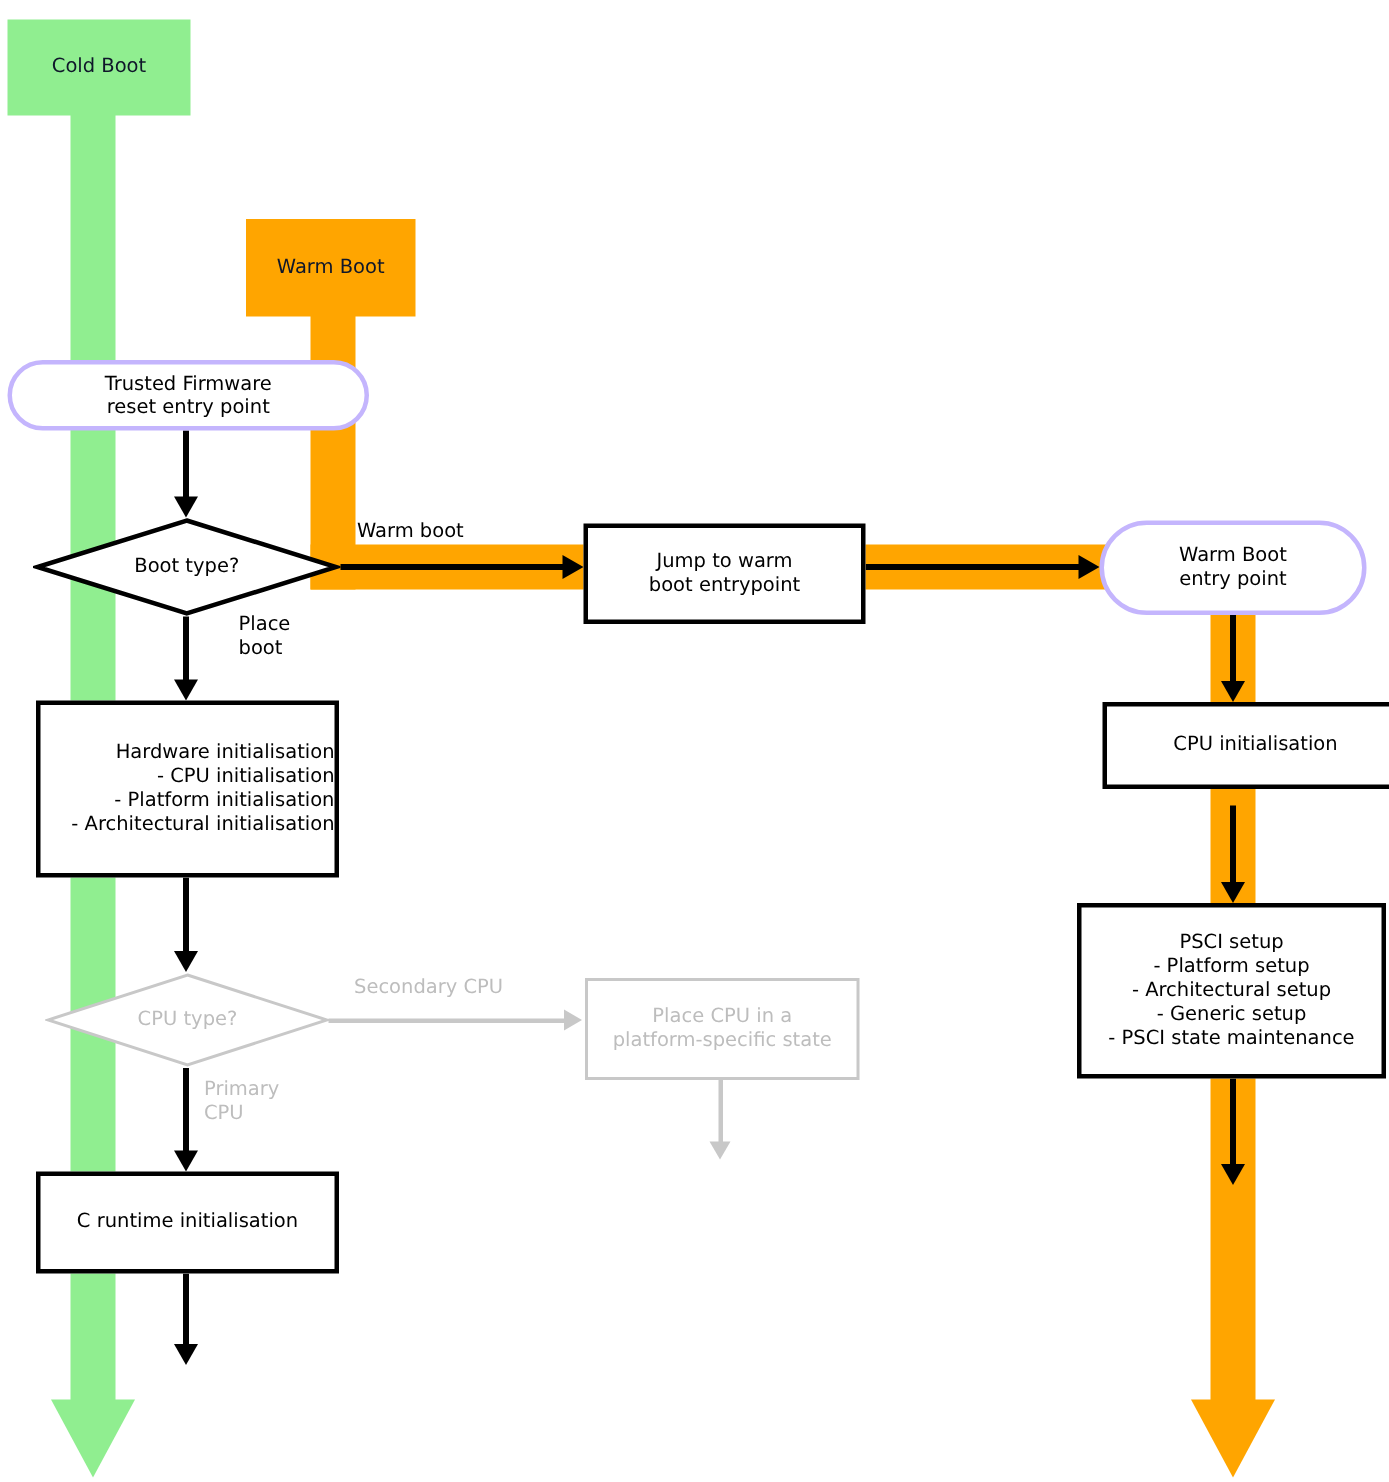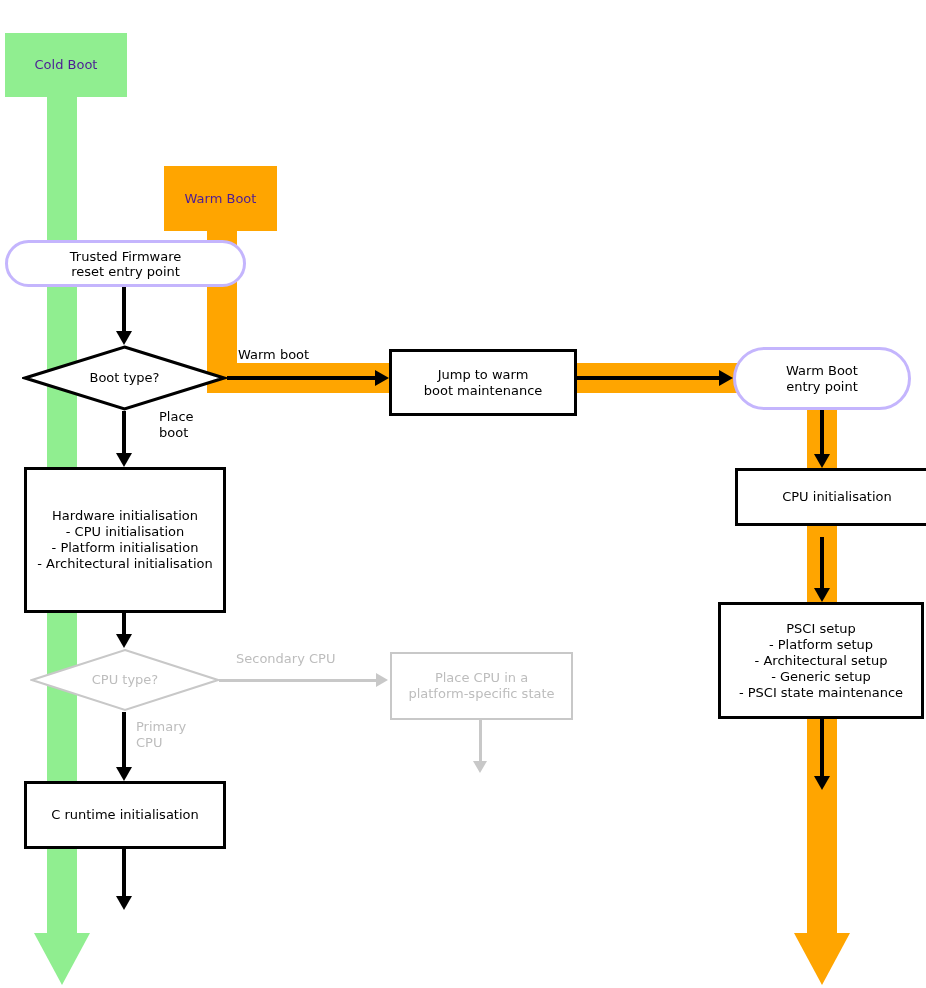--- a/index.html
+++ b/index.html
@@ -27,21 +27,21 @@
   .vline.gray { width:3px; }
   .hline.gray { height:3px; }
   .head-down.gray { border-left-width:7px; border-right-width:7px; border-top:12px solid var(--gray-line); }
   .head-right.gray { border-top-width:7px; border-bottom-width:7px; border-left:12px solid var(--gray-line); }
 
   
   .node { position:absolute; z-index:3; display:flex; flex-direction:column;
     align-items:center; justify-content:center; text-align:center; line-height:16px; }
   .rect { background:#fff; border:3px solid #000; }
   .stadium { background:#fff; border:3px solid #c4b5fd; border-radius:9999px; }
-  .startbox { color:#4c1d95;margin-top:20px; }
+  .startbox { color:#0f172a; }
   .startbox.green { background:var(--green); }
   .startbox.orange { background:var(--orange); }
   .diamond { background:transparent; }
   .diamond svg { position:absolute; left:0; top:0; }
   .diamond .dlabel { position:relative; z-index:1; }
   .grayed { border-color:var(--gray-line); color:var(--gray-text); }
   .gray-text { color:var(--gray-text); }
 
   .edge-label { position:absolute; z-index:4; line-height:16px; white-space:nowrap; }
 </style>
@@ -109,29 +109,29 @@
 
   <div class="node diamond" style="left:22px; top:345px; width:205px; height:66px;">
     <svg width="205" height="66" viewBox="0 0 205 66">
       <polygon points="102.5,2 202,33 102.5,64 3,33" fill="#ffffff" stroke="#000000" stroke-width="3"></polygon>
     </svg>
     <span class="dlabel">Boot type?</span>
   </div>
 
   <div class="node rect" style="left:389px; top:349px; width:188px; height:67px;">
     <span>Jump to warm</span>
-    <span>boot maintenance</span>
+    <span>boot entrypoint</span>
   </div>
 
   <div class="node stadium" style="left:733px; top:347px; width:178px; height:63px;">
     <span>Warm Boot</span>
     <span>entry point</span>
   </div>
 
-  <div class="node rect" style="left:24px; top:467px; width:202px; height:146px;">
+  <div class="node rect" style="left:24px; top:467px; width:202px; height:118px;align-items:flex-end;">
     <div>Hardware initialisation</div>
     <div>- CPU initialisation</div>
     <div>- Platform initialisation</div>
     <div>- Architectural initialisation</div>
   </div>
 
   <div class="node diamond gray-text" style="left:30px; top:648px; width:190px; height:64px;">
     <svg width="190" height="64" viewBox="0 0 190 64">
       <polygon points="95,2 188,32 95,62 2,32" fill="#ffffff" stroke="#c8c8c8" stroke-width="2"></polygon>
     </svg>

